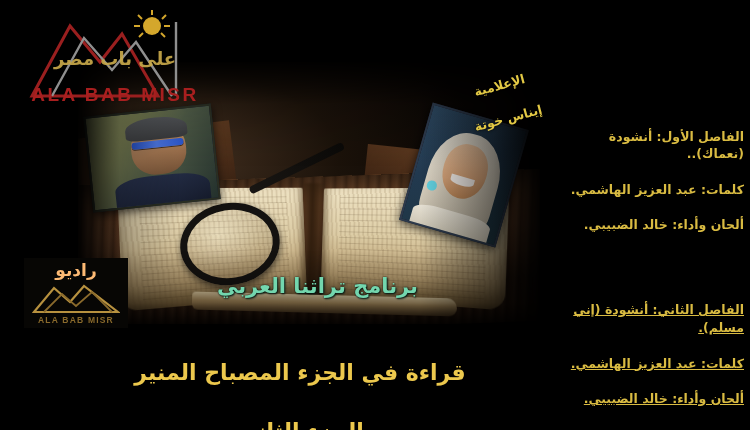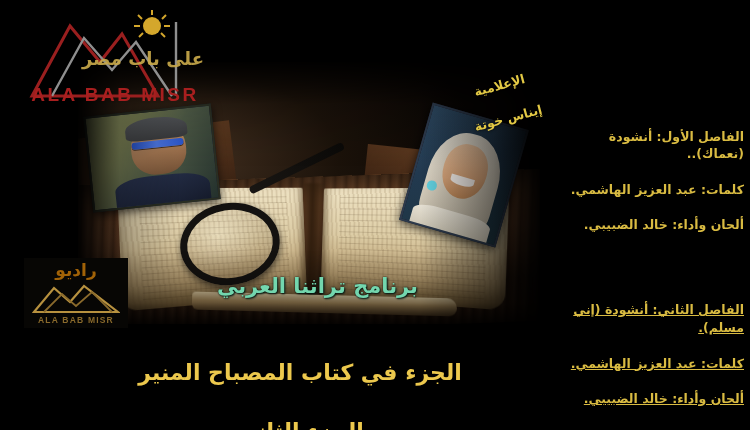--- a/index.html
+++ b/index.html
@@ -327,40 +327,41 @@
     color: #a81f1f;
     font-size: 19px;
     font-weight: bold;
     letter-spacing: 2.5px;
     font-family: "Liberation Sans", sans-serif;
   }
   .logo-top .calligraphy {
     position: absolute;
     left: 0; top: 44px;
     width: 100%;
+    text-align: center;
     color: #c8a94a;
     font-size: 18px;
     font-weight: bold;
     opacity: .92;
   }
 
   .logo-bottom {
     position: absolute;
     left: 24px;
     top: 258px;
     width: 104px;
     height: 70px;
     background: #070604;
   }
   .logo-bottom .radio-word {
     position: absolute;
     left: 0; top: 2px;
     width: 100%;
     text-align: center;
-    color: #a16207;
+    color: #fdba74;
     font-size: 17px;
     font-weight: bold;
   }
   .logo-bottom svg { position: absolute; left: 8px; top: 22px; }
   .logo-bottom .brand-small {
     position: absolute;
     left: 0; bottom: 3px;
     width: 100%;
     text-align: center;
     color: #8a6a2c;
@@ -449,21 +450,21 @@
   </div>
 
   <div class="presenter-label arabic">
     <div>الإعلامية</div>
     <div>إيناس خوتة</div>
   </div>
 
   <div class="program-title arabic">برنامج تراثنا العربي</div>
 
   <div class="main-title arabic">
-    <div>الجزء في كتاب المصباح المنير</div>
+    <div>قراءة في الجزء المصباح المنير</div>
     <div>الجزء الثاني</div>
   </div>
 
   <div class="credits arabic">
     <div class="block">
       <div>الفاصل الأول: أنشودة (نعماك)..</div>
       <div>كلمات: عبد العزيز الهاشمي.</div>
       <div>ألحان وأداء: خالد الضبيبي.</div>
     </div>
     <div class="block">

